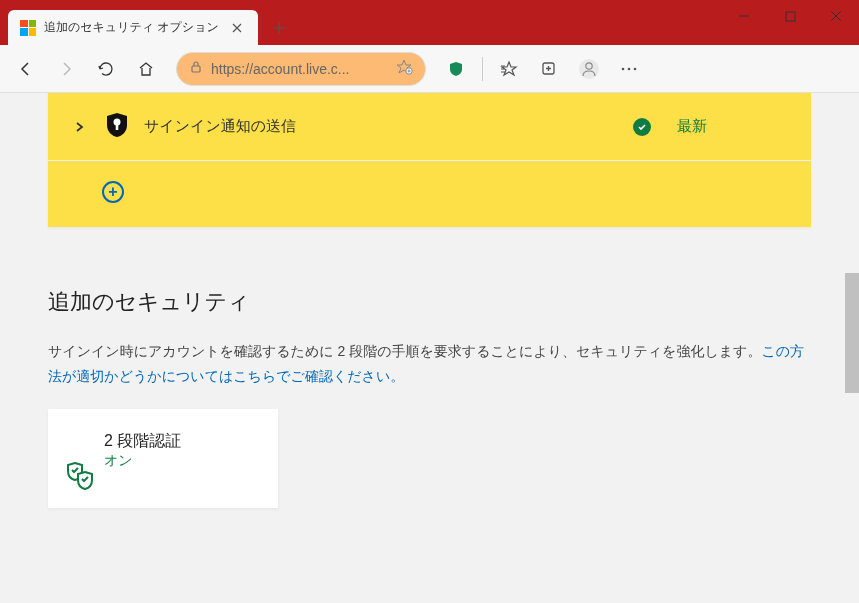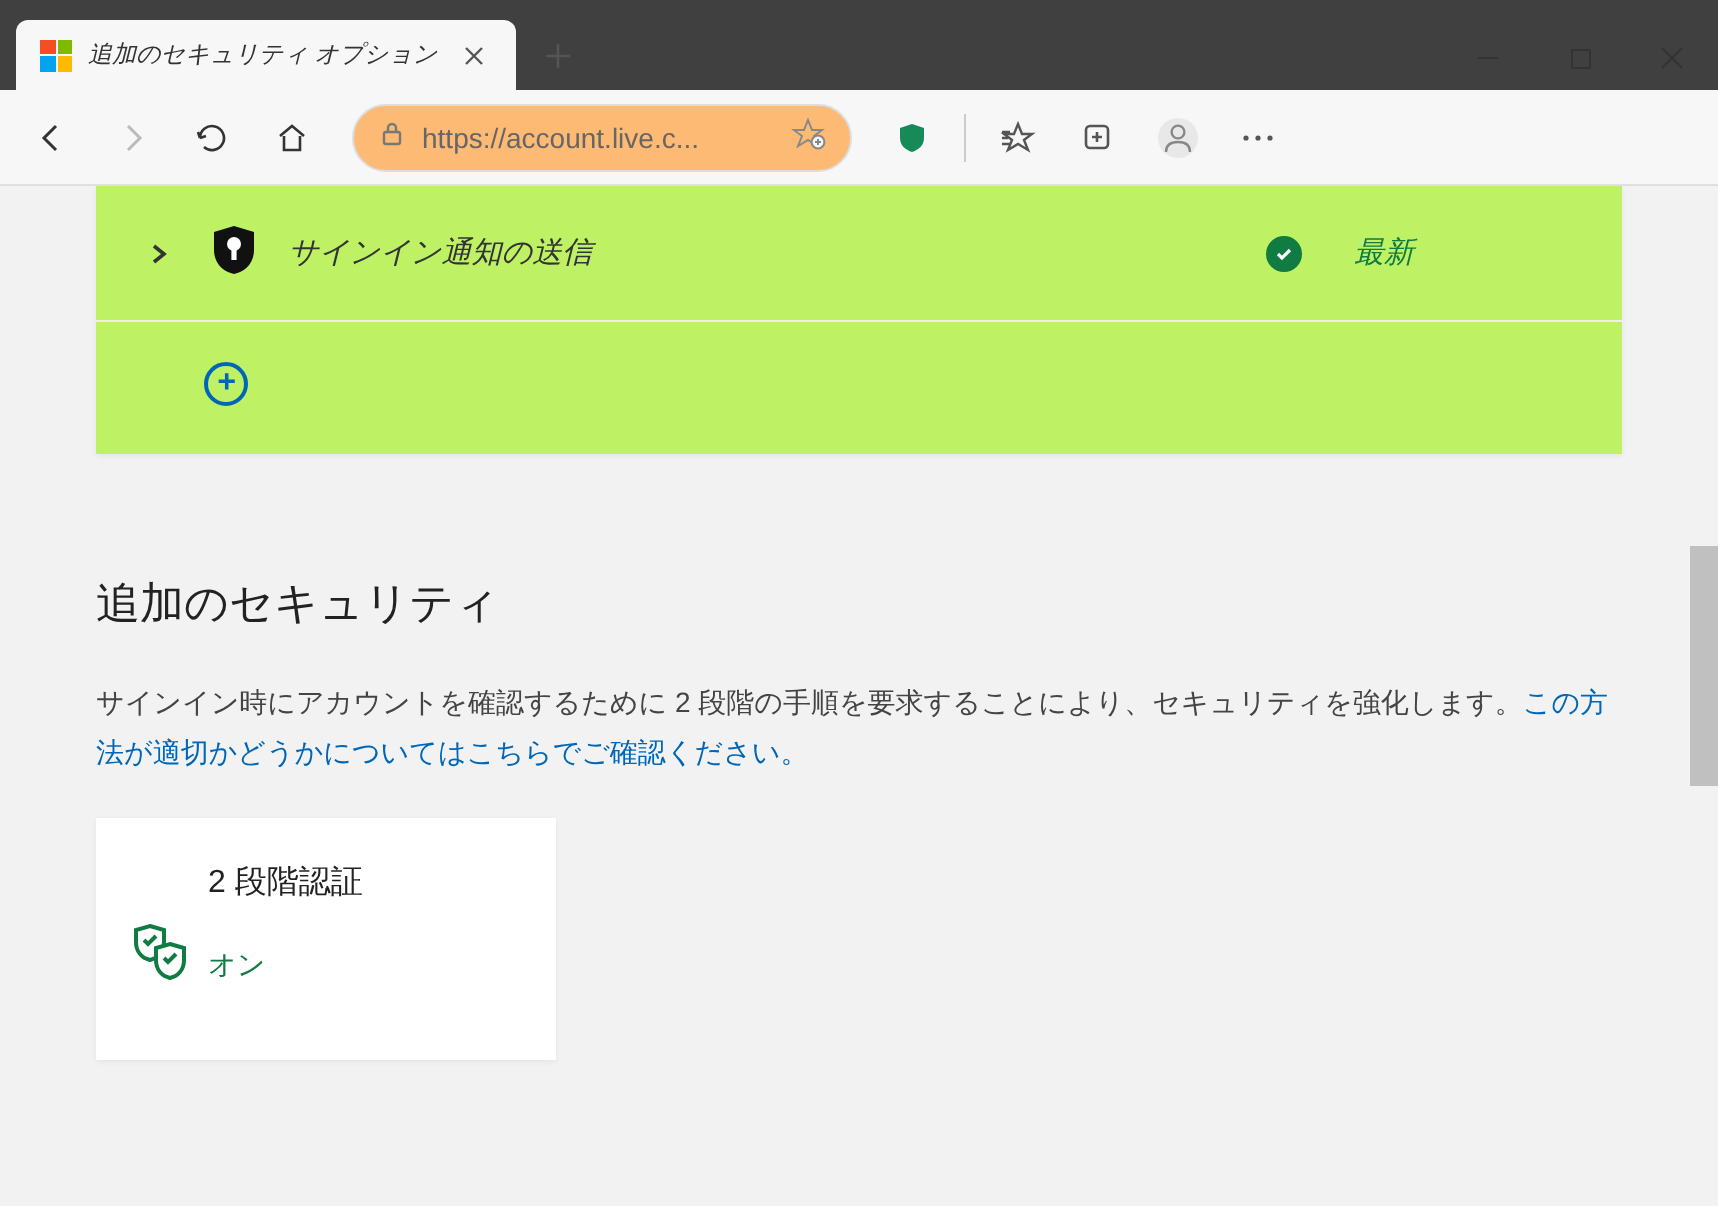--- a/index.html
+++ b/index.html
@@ -1,18 +1,18 @@
 <!DOCTYPE html>
 <html><head>
   <meta charset="utf-8">
   <style>
     * { margin: 0; padding: 0; box-sizing: border-box; }
     body { font-family: "Meiryo", "Yu Gothic", sans-serif; font-size: 14px; background: #fff; width: 859px; height: 603px; overflow: hidden; position: relative; }
     
-    .title-bar { height: 45px; background: #404040; display: flex; align-items: flex-end; position: relative; font-style: italic; }
+    .title-bar { height: 45px; background: #b91c1c; display: flex; align-items: flex-start; position: relative; }
     .tabs-area { flex: 1; display: flex; align-items: flex-end; height: 45px; padding-left: 8px; }
     .tab { background: #f7f7f7; height: 35px; margin-top: 10px; border-radius: 6px 6px 0 0; display: flex; align-items: center; padding: 0 12px; gap: 8px; min-width: 250px; position: relative; }
     .tab-icon { width: 16px; height: 16px; display: grid; grid-template-columns: 1fr 1fr; grid-template-rows: 1fr 1fr; gap: 1px; }
     .tab-icon span:nth-child(1){ background:#f25022; }
     .tab-icon span:nth-child(2){ background:#7fba00; }
     .tab-icon span:nth-child(3){ background:#00a4ef; }
     .tab-icon span:nth-child(4){ background:#ffb900; }
     .tab-title { font-size: 12px; color: #333; flex: 1; white-space: nowrap; overflow: hidden; }
     .tab-close { font-size: 14px; color: #555; cursor: pointer; padding: 2px 4px; }
     .new-tab { width: 34px; height: 34px; display: flex; align-items: center; justify-content: center; font-size: 18px; color: #555; margin-top: 8px; margin-left: 4px; cursor: pointer; }
@@ -24,40 +24,40 @@
     .tool-btn.disabled { color: #bbb; cursor: default; }
     .addr { flex: 1; max-width: 250px; height: 34px; background: #fdba74; border: 1px solid #ddd; border-radius: 17px; display: flex; align-items: center; padding: 0 12px; gap: 8px; margin: 0 8px; }
     .addr-lock { color: #777; }
     .addr-text { flex: 1; color: #666; font-size: 14px; white-space: nowrap; overflow: hidden; text-overflow: ellipsis; }
     .addr-star { color: #888; }
     .sep { width: 1px; height: 24px; background: #ccc; margin: 0 4px; }
 
     .page-area { background: #f2f2f2; height: calc(603px - 45px - 48px); overflow: hidden; position: relative; padding: 0; }
     .page-scroll { position: absolute; right: 0; top: 180px; width: 14px; height: 120px; background: #c0c0c0; border-radius: 0; }
     
-    .card { background: #bef264; margin: 0 48px 0 48px; box-shadow: 0 1px 3px rgba(0,0,0,0.06); font-style: italic; }
+    .card { background: #fde047; margin: 0 48px 0 48px; box-shadow: 0 1px 3px rgba(0,0,0,0.06); }
     .row { display: flex; align-items: center; padding: 18px 24px; }
     .row-sep { border-bottom: 1px solid #eee; }
     .expand-arrow { display: flex; width: 24px; color: #444; }
     .shield-badge { margin: 0 14px 0 8px; }
     .row-label { font-size: 15px; color: #333; flex: 1; }
     .status-wrap { display: flex; align-items: center; gap: 26px; padding-right: 80px; }
     .status-check { width: 18px; height: 18px; background: #107c41; border-radius: 50%; display: flex; align-items: center; justify-content: center; }
     .status-text { color: #107c41; font-size: 15px; font-weight: 500; }
     .add-row { display: flex; align-items: center; padding: 20px 24px 24px 54px; gap: 14px; }
     .plus-circle { width: 22px; height: 22px; border: 2px solid #0067b8; border-radius: 50%; display: flex; align-items: center; justify-content: center; color: #0067b8; font-weight: bold; font-size: 16px; line-height: 1; }
     .add-link { color: #0067b8; font-size: 15px; }
     
     .section { margin: 60px 48px 0 48px; }
     .section-title { font-size: 22px; font-weight: 500; color: #222; margin-bottom: 22px; }
     .section-desc { font-size: 14px; color: #444; line-height: 1.8; margin-bottom: 8px; }
     .section-desc a { color: #0067b8; text-decoration: none; }
     
     .card2 { background: #fff; margin-top: 20px; padding: 22px 26px 28px; width: 230px; box-shadow: 0 1px 3px rgba(0,0,0,0.06); position: relative; }
-    .card2-title { font-size: 16px; font-weight: 500; color: #222; margin-bottom: 22px; margin-left: 30px; }
+    .card2-title { font-size: 16px; font-weight: 500; color: #222; margin-bottom: 0; margin-left: 30px; }
     .card2-icon { position: absolute; left: 16px; top: 50px; }
     .card2-status { color: #107c41; font-size: 14px; margin-left: 30px; margin-bottom: 10px; }
     .card2-link { color: #0067b8; font-size: 14px; margin-left: 30px; cursor: pointer; }
   </style>
 </head>
 <body>
 
 <div class="title-bar">
   <div class="tabs-area">
     <div class="tab">

